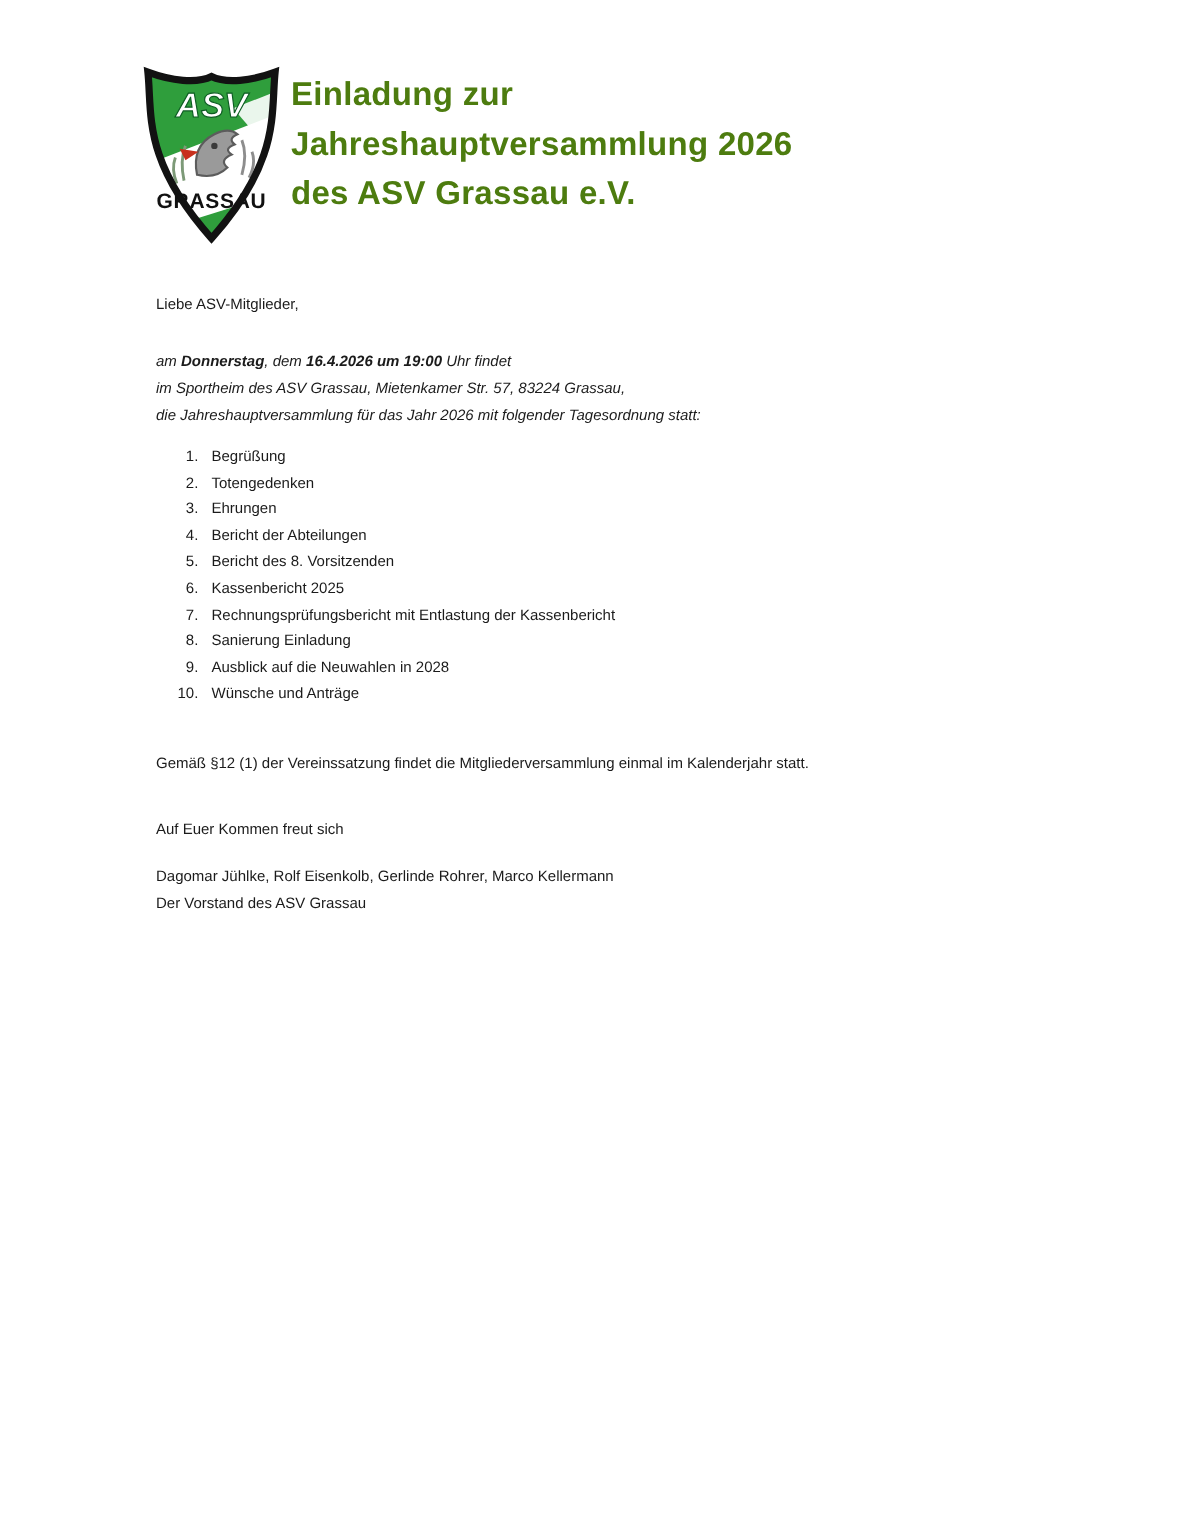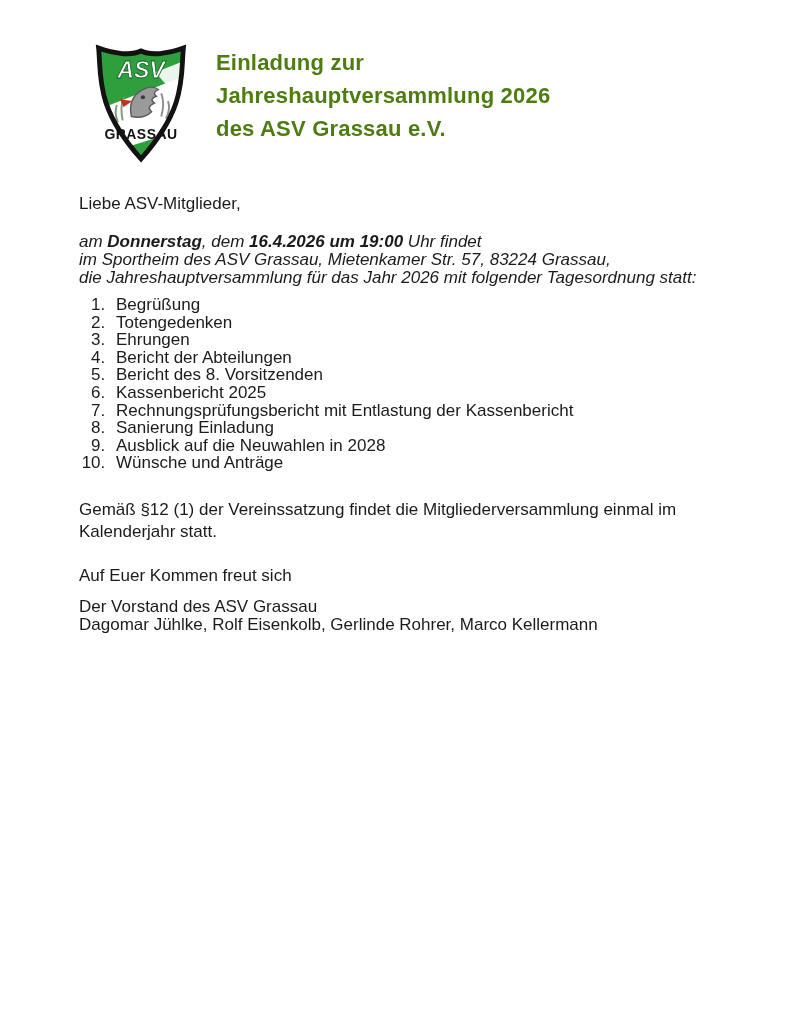--- a/index.html
+++ b/index.html
@@ -13,38 +13,37 @@
     font-family: "Liberation Sans", sans-serif;
     color: #1b1b1b;
     overflow: hidden;
   }
   .header {
     position: absolute;
     top: 42px;
     left: 88px;
     display: flex;
     align-items: flex-start;
-    gap: 22px;
   }
   .logo-box { width: 106px; height: 124px; flex: 0 0 auto; }
   .logo-box svg { width: 100%; height: 100%; display: block; }
   .doc-title {
     margin-top: 4px;
     font-size: 22px;
     font-weight: bold;
     line-height: 33px;
     color: #4d7c0f;
     letter-spacing: 0.2px;
   }
   .content {
     position: absolute;
-    left: 79px;
+    left: 104px;
     top: 195px;
     width: 666px;
-    font-size: 17px;
+    font-size: 10px;
     line-height: 18px;
   }
   .salutation { margin: 0; }
   .intro { margin-top: 20px; font-style: italic; }
   .agenda-list {
     margin: 9px 0 0 0;
     padding-left: 31px;
     line-height: 17.6px;
   }
   .agenda-list li { padding-left: 6px; }
@@ -133,18 +132,18 @@
 
         <li>Wünsche und Anträge</li>
       </ol>
 
     <div class="clause-1">Gemäß §12 (1) der Vereinssatzung findet die Mitgliederversammlung einmal im Kalenderjahr statt.</div>
 
 
     <div class="closing">Auf Euer Kommen freut sich</div>
 
     <div class="signature">
+      <div>Dagomar Jühlke, Rolf Eisenkolb, Gerlinde Rohrer, Marco Kellermann</div>
       <div>Der Vorstand des ASV Grassau</div>
-      <div>Dagomar Jühlke, Rolf Eisenkolb, Gerlinde Rohrer, Marco Kellermann</div>
     </div>
 
   </div>
 </div>
 
 </body></html>

